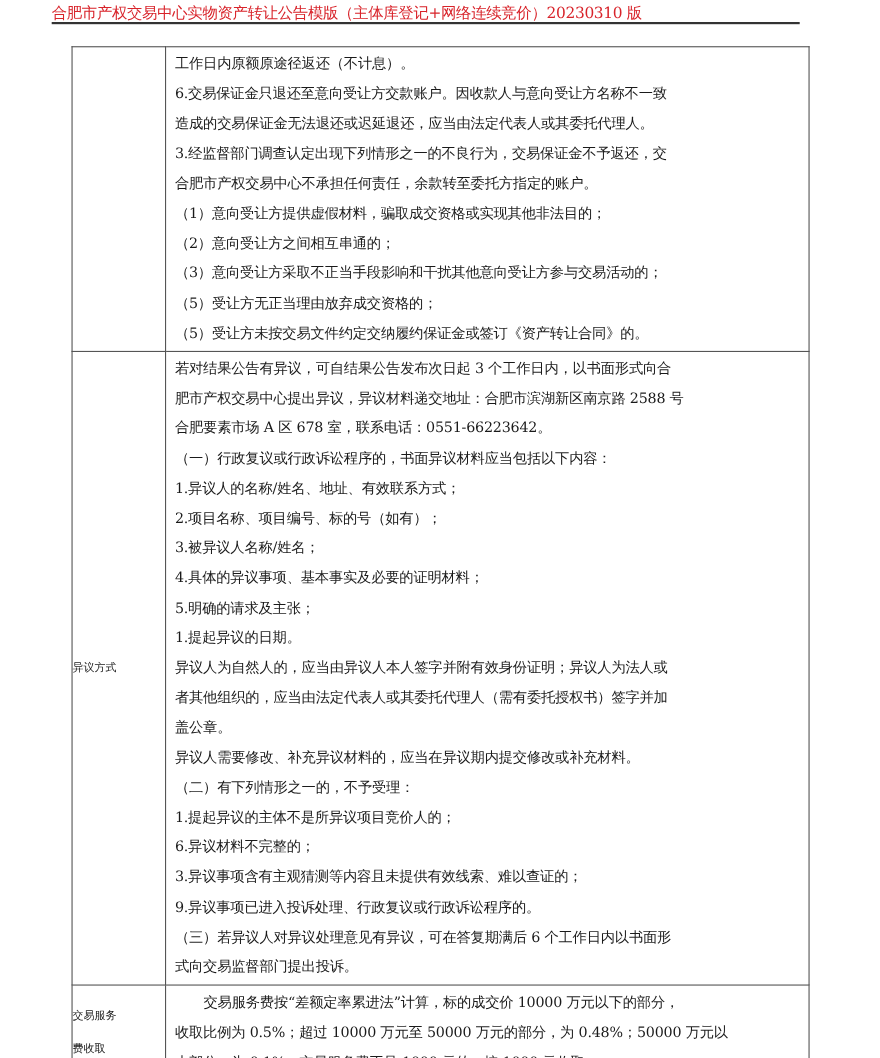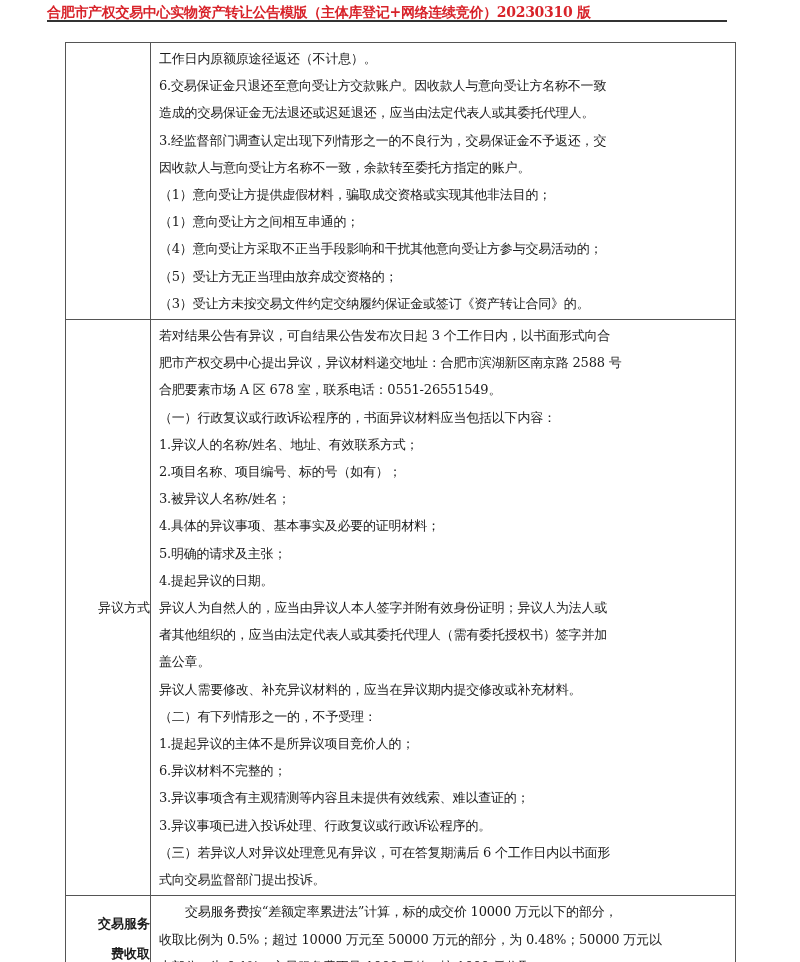--- a/index.html
+++ b/index.html
@@ -1,75 +1,75 @@
 <!DOCTYPE html>
 <html><head>
 <meta charset="utf-8">
 <style>
   html, body { margin: 0; padding: 0; background: #ffffff; }
   body { width: 800px; height: 962px; position: relative; overflow: hidden;
          font-family: "DejaVu Serif", "Liberation Serif", serif; color: #1a1a1a; }
   .page-header { position: absolute; left: 47px; top: 3px; width: 680px;
-                 font-size: 14px; line-height: 18px; color: #d8232a; white-space: nowrap; letter-spacing: -0.3px; font-weight: bold; }
+                 font-size: 14px; line-height: 18px; color: #d8232a; white-space: nowrap; letter-spacing: -0.3px; }
   .header-rule { position: absolute; left: 47px; top: 20px; width: 680px; height: 0;
                  border-top: 2px solid #333; }
   table.doc-table { position: absolute; left: 65px; top: 42px; width: 671px;
                     border-collapse: collapse; table-layout: fixed; }
   .doc-table td { border: 1px solid #555; vertical-align: middle; padding: 0; }
-  .doc-table td.label-cell { width: 84px; text-align: right; font-size: 13px; line-height: 30px; }
+  .doc-table td.label-cell { width: 84px; text-align: left; font-size: 10px; line-height: 30px; }
   .doc-table td.content-cell { padding: 2px 6px 2px 8px; font-size: 13px; line-height: 27.2px; }
   .line { display: block; white-space: nowrap; overflow: hidden; letter-spacing: -0.2px; }
   .indent { text-indent: 2em; }
-  .label-text { display: block; font-weight: bold; }
+  .label-text { display: block; }
 </style>
 </head>
 <body>
 
 <div class="page-header">合肥市产权交易中心实物资产转让公告模版（主体库登记+网络连续竞价）20230310 版</div>
 <div class="header-rule"></div>
 
 <table class="doc-table">
   <tbody>
       <tr style="height:270px;">
     <td class="label-cell"></td>
     <td class="content-cell">
       <span class="line">工作日内原额原途径返还（不计息）。</span>
       <span class="line">6.交易保证金只退还至意向受让方交款账户。因收款人与意向受让方名称不一致</span>
       <span class="line">造成的交易保证金无法退还或迟延退还，应当由法定代表人或其委托代理人。</span>
       <span class="line">3.经监督部门调查认定出现下列情形之一的不良行为，交易保证金不予返还，交</span>
-      <span class="line">因收款人与意向受让方名称不一致，余款转至委托方指定的账户。</span>
+      <span class="line">合肥市产权交易中心不承担任何责任，余款转至委托方指定的账户。</span>
       <span class="line">（1）意向受让方提供虚假材料，骗取成交资格或实现其他非法目的；</span>
-      <span class="line">（1）意向受让方之间相互串通的；</span>
-      <span class="line">（4）意向受让方采取不正当手段影响和干扰其他意向受让方参与交易活动的；</span>
+      <span class="line">（2）意向受让方之间相互串通的；</span>
+      <span class="line">（3）意向受让方采取不正当手段影响和干扰其他意向受让方参与交易活动的；</span>
       <span class="line">（5）受让方无正当理由放弃成交资格的；</span>
-      <span class="line">（3）受让方未按交易文件约定交纳履约保证金或签订《资产转让合同》的。</span>
+      <span class="line">（5）受让方未按交易文件约定交纳履约保证金或签订《资产转让合同》的。</span>
     </td>
   </tr>
   <tr style="height:564px;">
     <td class="label-cell">异议方式</td>
     <td class="content-cell">
       <span class="line">若对结果公告有异议，可自结果公告发布次日起 3 个工作日内，以书面形式向合</span>
       <span class="line">肥市产权交易中心提出异议，异议材料递交地址：合肥市滨湖新区南京路 2588 号</span>
-      <span class="line">合肥要素市场 A 区 678 室，联系电话：0551-26551549。</span>
+      <span class="line">合肥要素市场 A 区 678 室，联系电话：0551-66223642。</span>
       <span class="line">（一）行政复议或行政诉讼程序的，书面异议材料应当包括以下内容：</span>
       <span class="line">1.异议人的名称/姓名、地址、有效联系方式；</span>
       <span class="line">2.项目名称、项目编号、标的号（如有）；</span>
       <span class="line">3.被异议人名称/姓名；</span>
       <span class="line">4.具体的异议事项、基本事实及必要的证明材料；</span>
       <span class="line">5.明确的请求及主张；</span>
-      <span class="line">4.提起异议的日期。</span>
+      <span class="line">1.提起异议的日期。</span>
       <span class="line">异议人为自然人的，应当由异议人本人签字并附有效身份证明；异议人为法人或</span>
       <span class="line">者其他组织的，应当由法定代表人或其委托代理人（需有委托授权书）签字并加</span>
       <span class="line">盖公章。</span>
       <span class="line">异议人需要修改、补充异议材料的，应当在异议期内提交修改或补充材料。</span>
       <span class="line">（二）有下列情形之一的，不予受理：</span>
       <span class="line">1.提起异议的主体不是所异议项目竞价人的；</span>
       <span class="line">6.异议材料不完整的；</span>
       <span class="line">3.异议事项含有主观猜测等内容且未提供有效线索、难以查证的；</span>
-      <span class="line">3.异议事项已进入投诉处理、行政复议或行政诉讼程序的。</span>
+      <span class="line">9.异议事项已进入投诉处理、行政复议或行政诉讼程序的。</span>
       <span class="line">（三）若异议人对异议处理意见有异议，可在答复期满后 6 个工作日内以书面形</span>
       <span class="line">式向交易监督部门提出投诉。</span>
     </td>
   </tr>
   <tr style="height:81px;">
     <td class="label-cell">
       <span class="label-text">交易服务</span>
       <span class="label-text">费收取</span>
     </td>
     <td class="content-cell">

